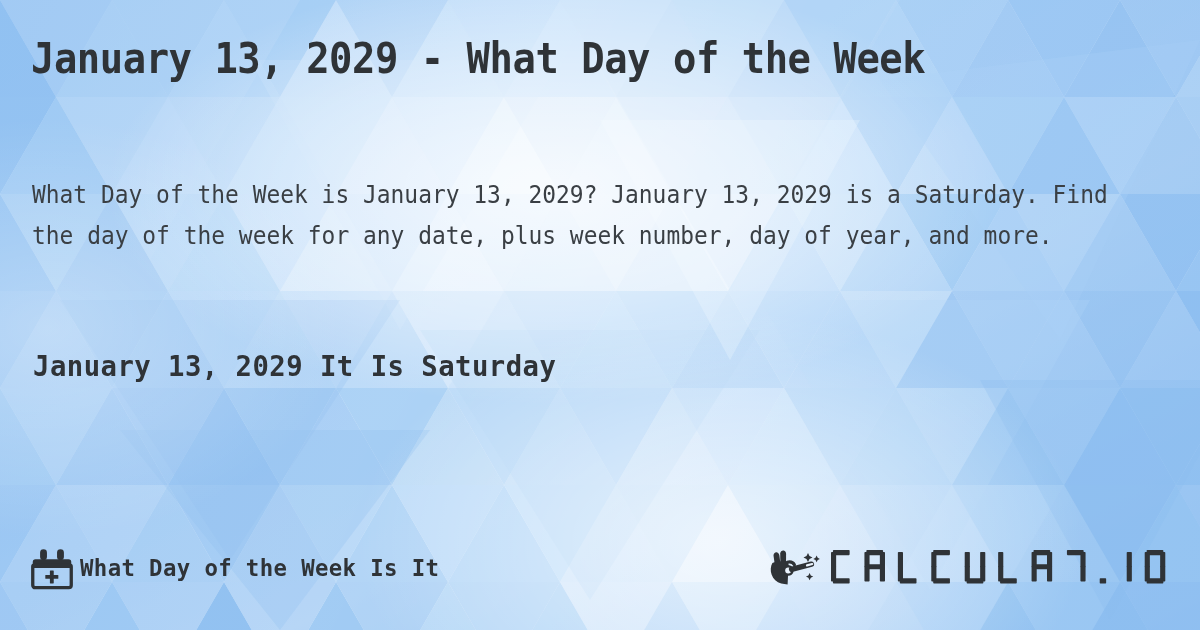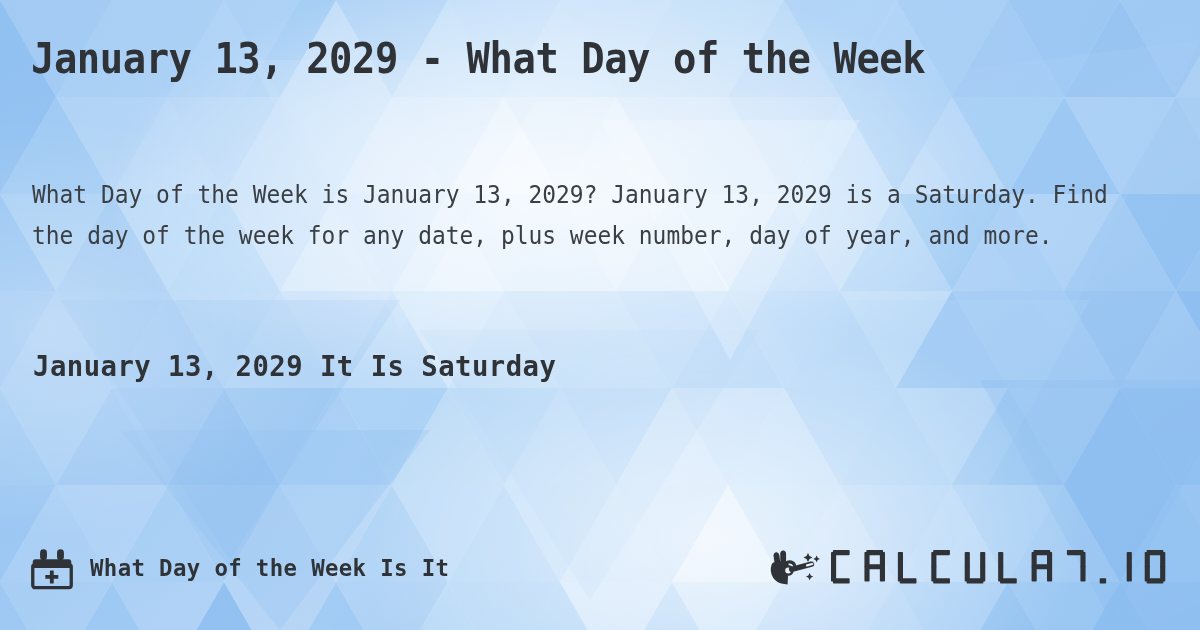--- a/index.html
+++ b/index.html
@@ -73,21 +73,21 @@
     white-space:nowrap;
   }
 
   
   .site-footer {
     position:absolute;
     left:0; top:540px; width:1200px; height:70px;
   }
   .footer-left {
     position:absolute; left:30px; top:6px;
-    display:flex; align-items:center; gap:16px;
+    display:flex; align-items:center; gap:6px;
   }
   .calendar-plus-icon { width:44px; height:44px; display:block; flex:0 0 auto; }
   .footer-brand-text {
     font-family:"DejaVu Sans Mono", monospace;
     font-size:23.5px;
     font-weight:700;
     letter-spacing:0.4px;
     color:#2f3337;
     transform:scaleX(0.95);
     transform-origin:left center;

